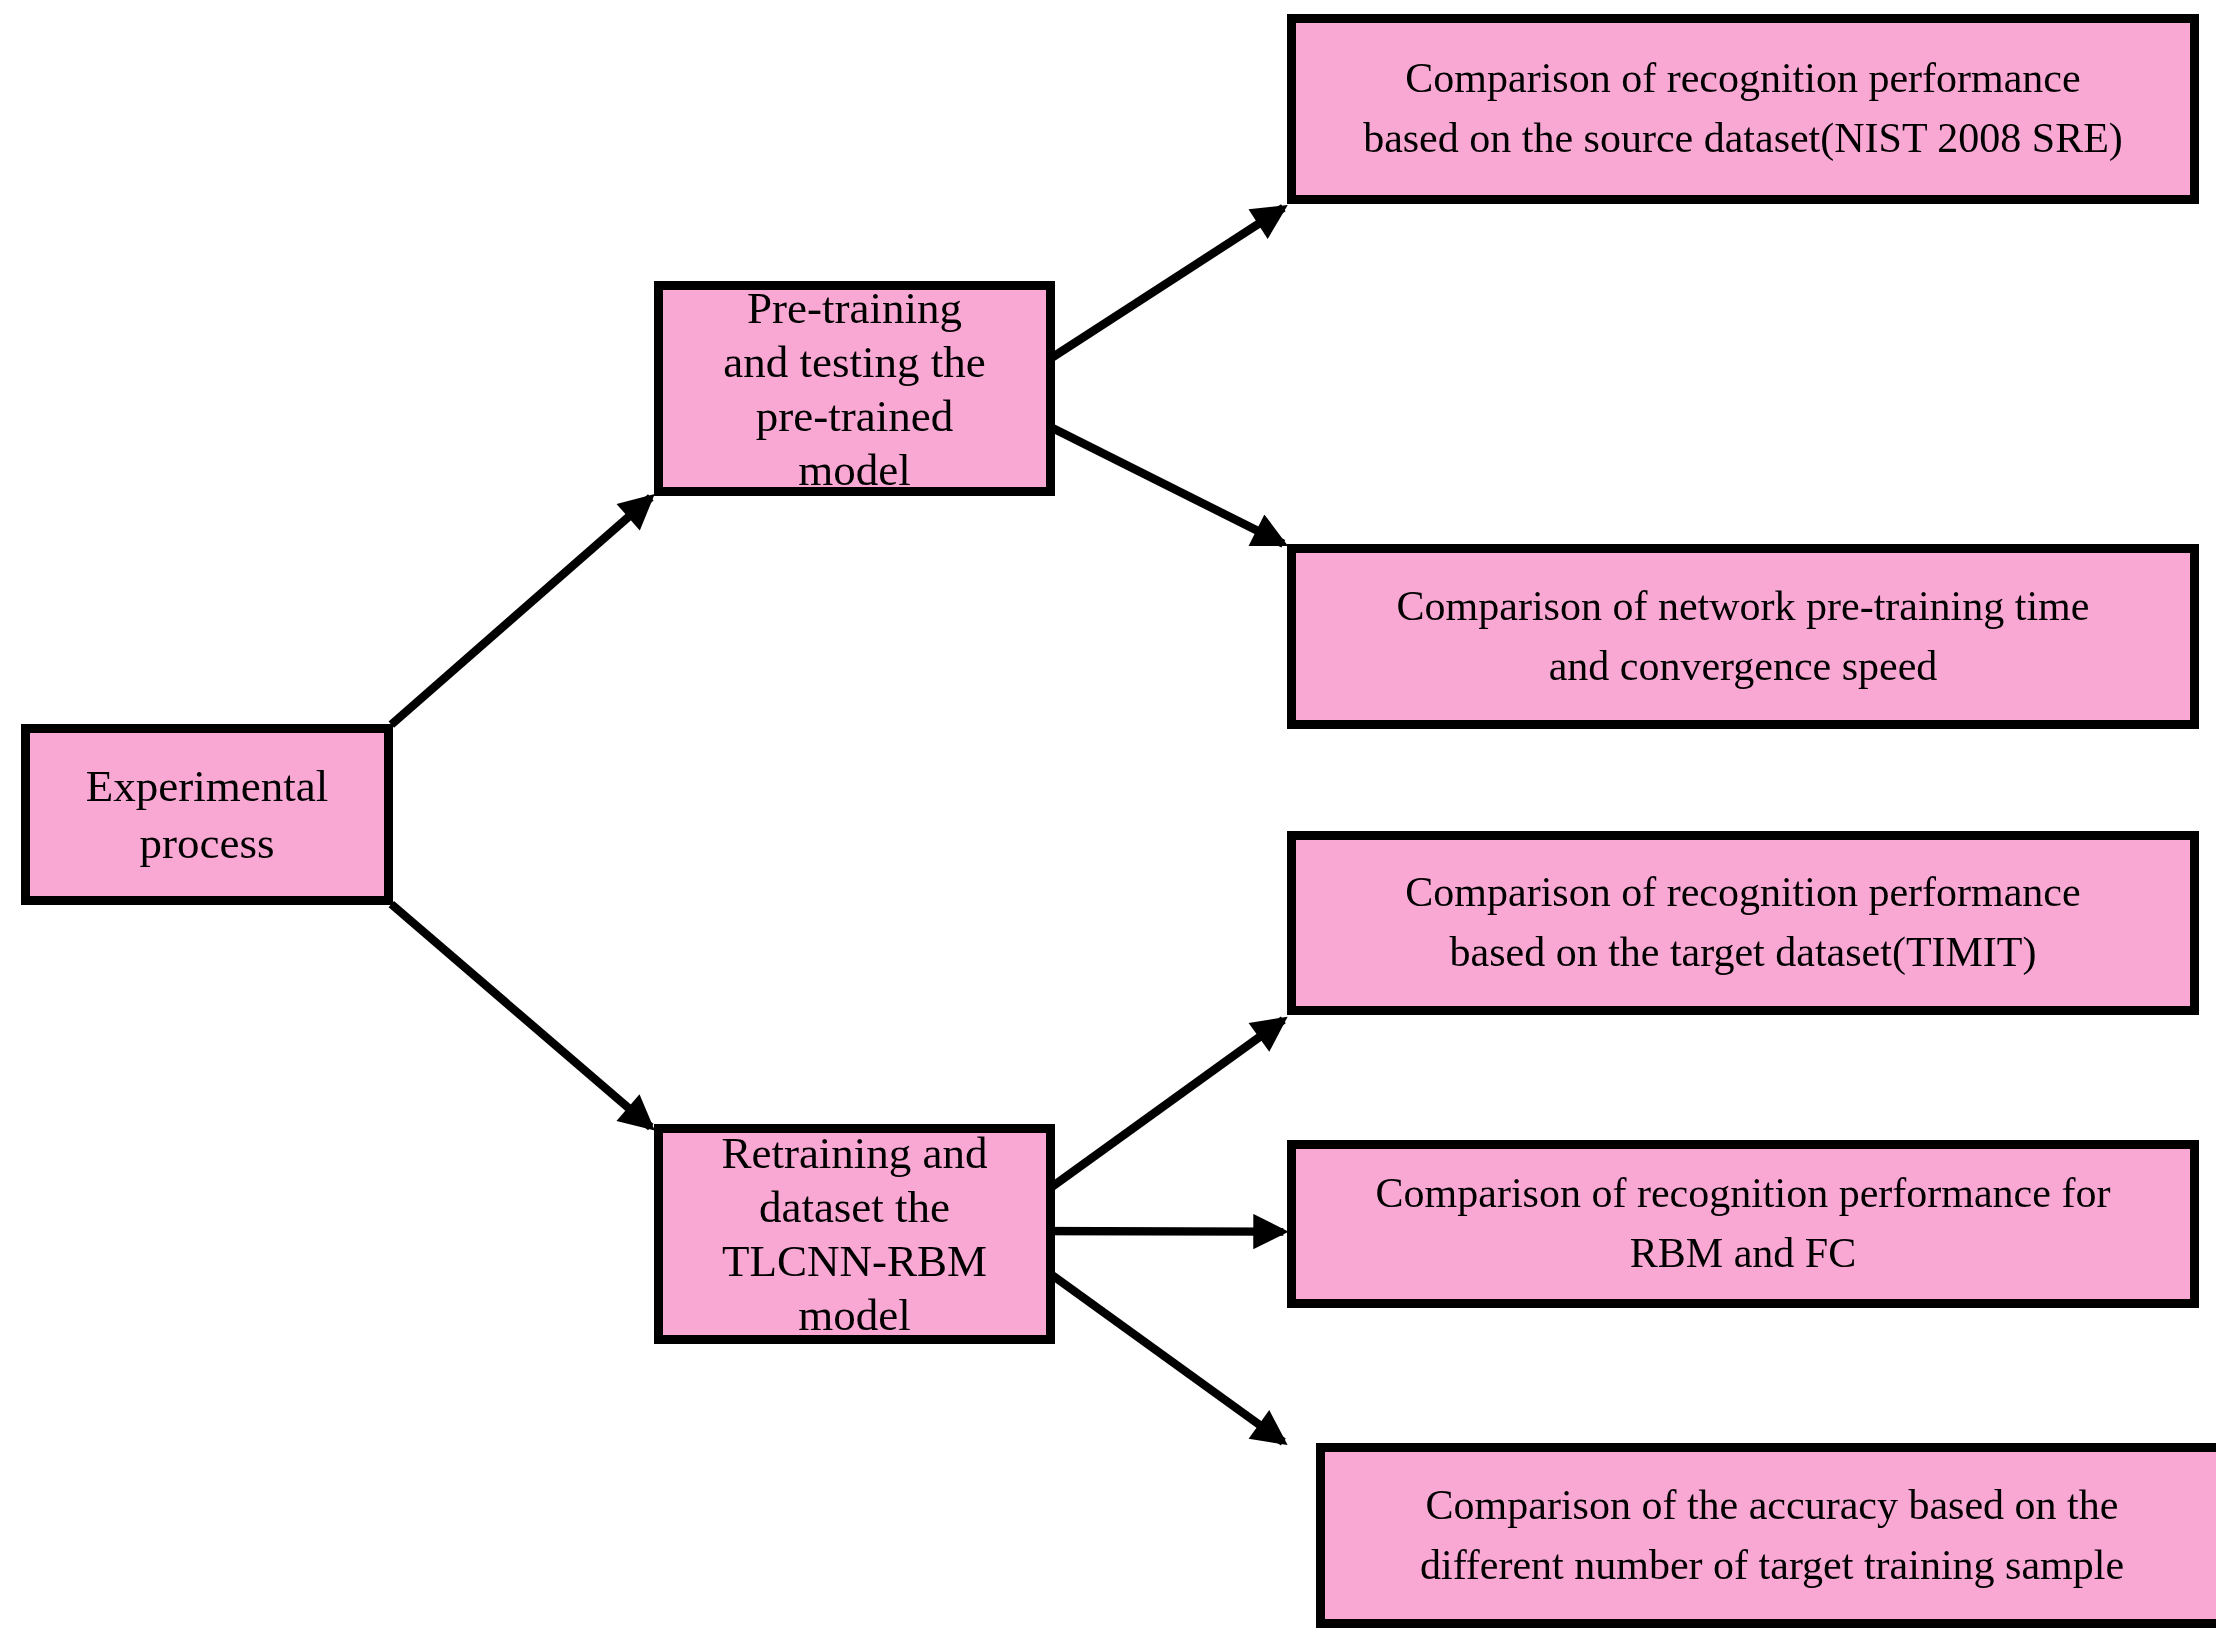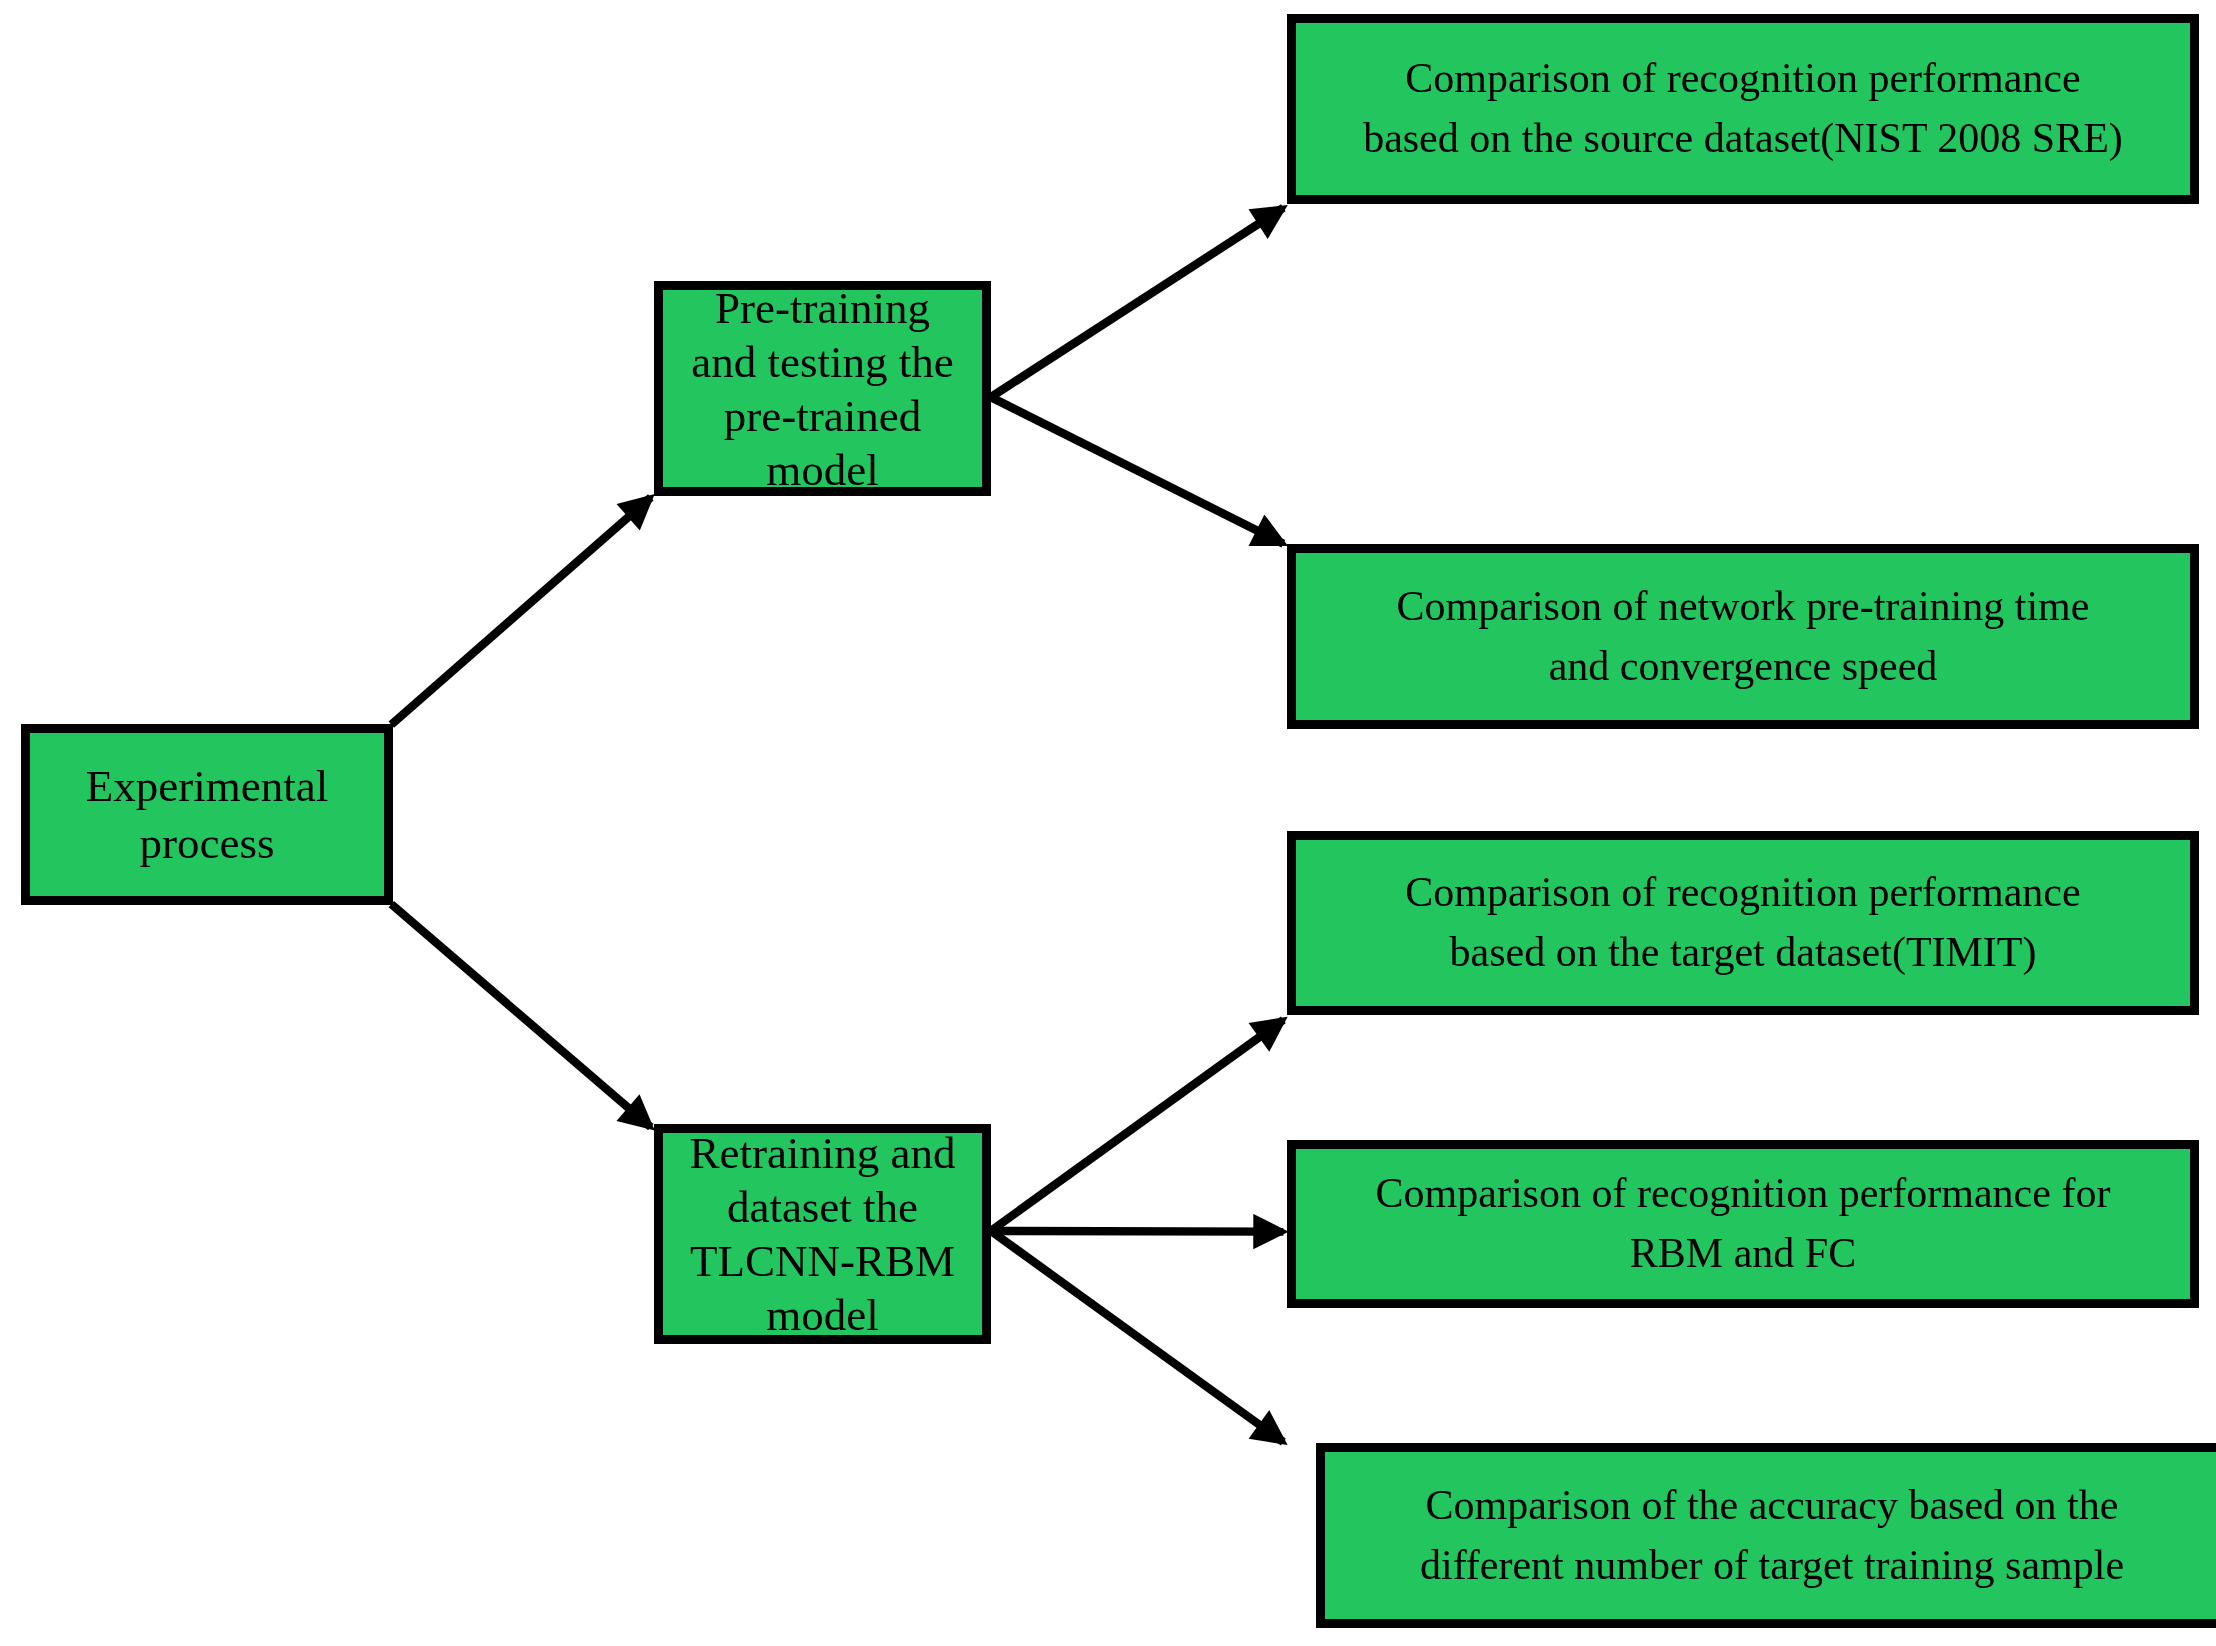--- a/index.html
+++ b/index.html
@@ -19,34 +19,34 @@
     position: absolute;
     left: 0;
     top: 0;
     width: 2216px;
     height: 1647px;
   }
   .node {
     position: absolute;
     box-sizing: border-box;
     border: 9px solid #000000;
-    background: #22c55e;
+    background: #f9a8d4;
     display: flex;
     align-items: center;
     justify-content: center;
     text-align: center;
     white-space: pre-line;
   }
   .node-root {
     left: 21px;  top: 724px;
     width: 372px; height: 181px;
     font-size: 45px; line-height: 1.25;
   }
   .node-mid {
-    width: 337px;
+    width: 401px;
     font-size: 45px; line-height: 1.2;
   }
   .node-pretrain { left: 654px; top: 281px;  height: 215px; }
   .node-retrain  { left: 654px; top: 1124px; height: 220px; }
   .node-right {
     left: 1287px;
     width: 912px;
     font-size: 42px; line-height: 1.42;
   }
   .node-r1 { top: 14px;   height: 190px; }

